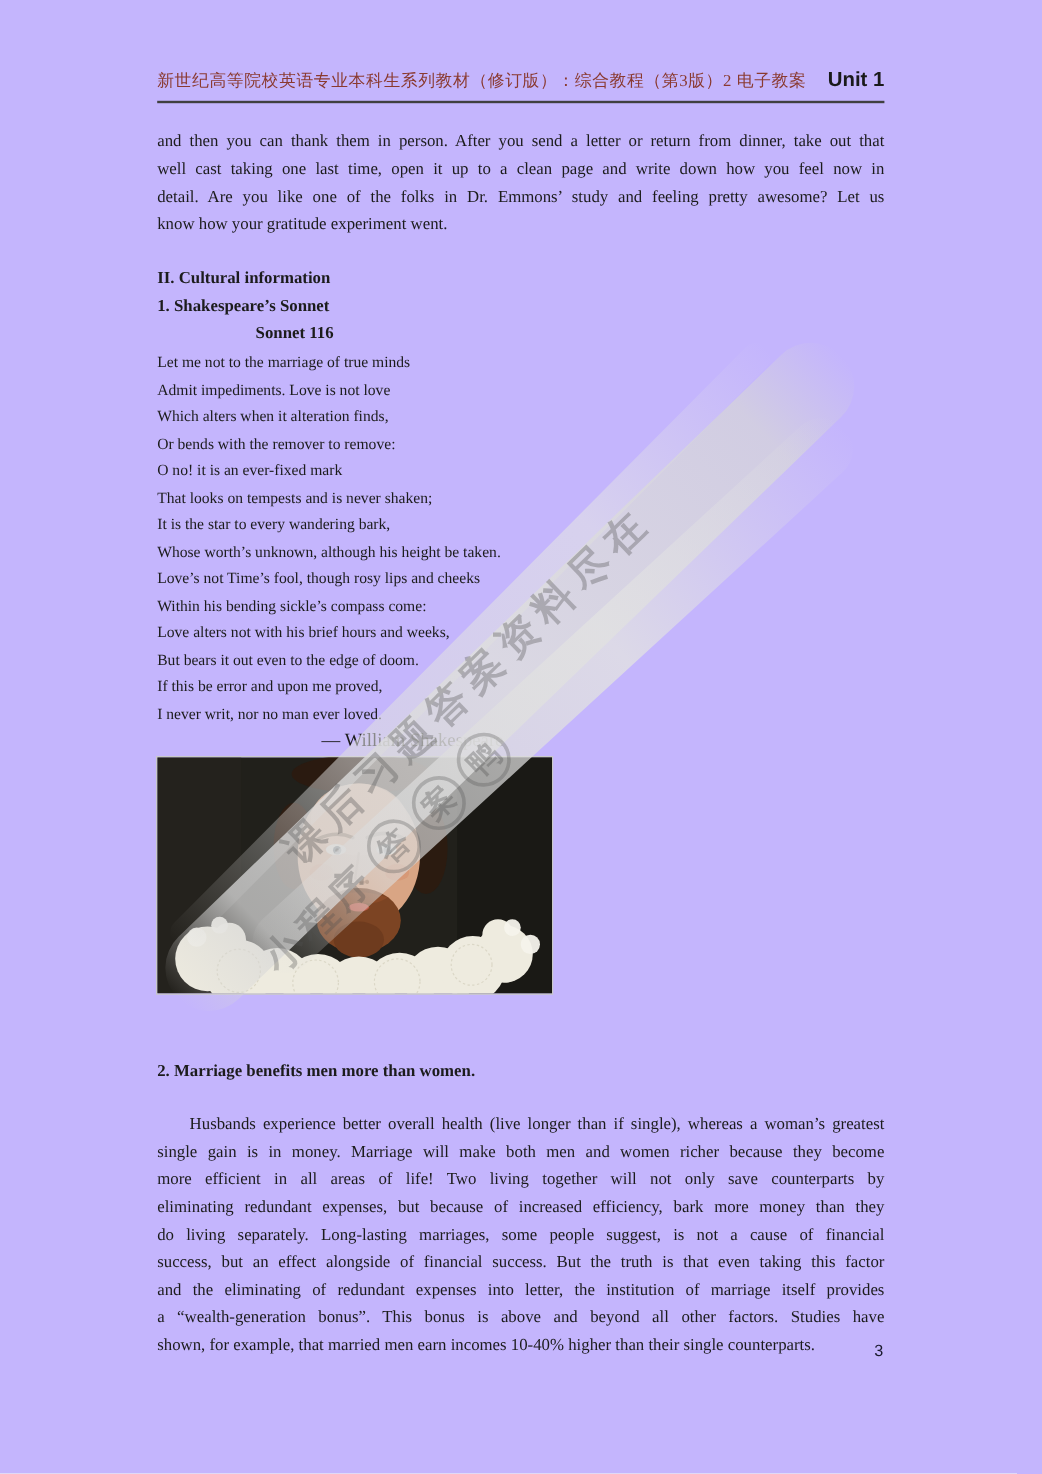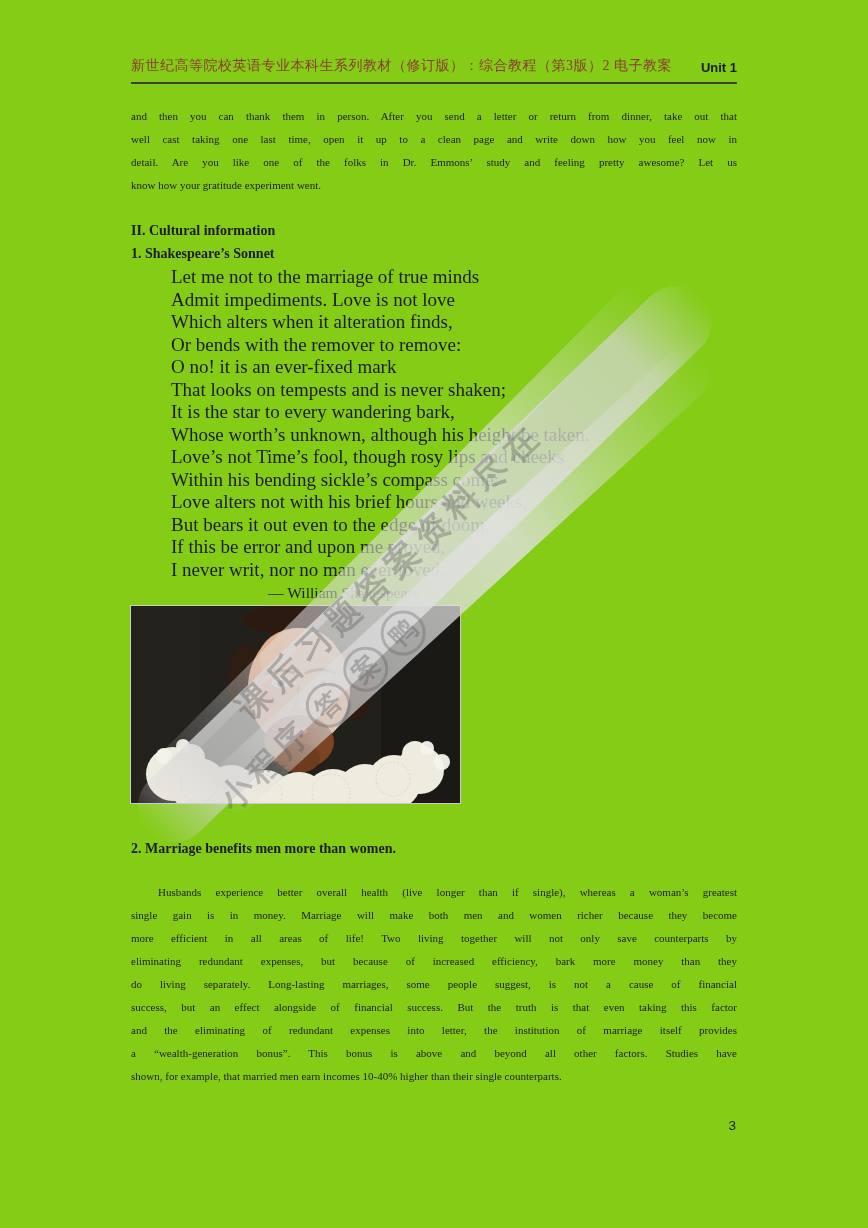--- a/index.html
+++ b/index.html
@@ -1,67 +1,67 @@
 <!DOCTYPE html>
 <html><head>
 <meta charset="utf-8">
 <style>
   * { margin: 0; padding: 0; box-sizing: border-box; }
   html, body { background: #f2f2f2; }
   .page {
     position: relative;
     width: 868px; height: 1228px;
     margin: 0 auto;
-    background: #84cc16;
+    background: #c4b5fd;
     overflow: hidden;
     font-family: "Liberation Serif", "DejaVu Serif", serif;
     color: #1c1c1c;
   }
   .content { position: absolute; left: 131px; width: 606px; top: 0; }
 
   
   .doc-header {
     margin-top: 57px;
     display: flex; justify-content: space-between; align-items: flex-end;
     padding-bottom: 7px;
     border-bottom: 2px solid #404040;
   }
   .doc-header .cn-title {
     font-size: 14px; color: #8a3a30; letter-spacing: 0.5px;
     font-family: "Liberation Serif", "DejaVu Serif", serif;
   }
   .doc-header .unit {
-    font-size: 13px; font-weight: 600; color: #1a1a1a;
+    font-size: 17px; font-weight: 600; color: #1a1a1a;
     font-family: "Liberation Sans", "DejaVu Sans", sans-serif;
   }
 
   
-  .para { margin-top: 21px; font-size: 11px; line-height: 23px; }
+  .para { margin-top: 21px; font-size: 14px; line-height: 23px; }
   .para .tline { text-align: justify; text-align-last: justify; }
   .para .tline:last-child { text-align-last: left; }
   .para.indent-first .tline:first-child { text-indent: 27px; }
 
   .h-bold { font-weight: bold; font-size: 14px; line-height: 23px; }
   .sec-heading { margin-top: 22px; }
   .sub-heading { margin-top: 0; }
   .poem-title { padding-left: 82px; }
 
-  .poem { font-size: 19px; line-height: 22.5px; margin-top: 1px; margin-left: 40px; }
+  .poem { font-size: 13px; line-height: 22.5px; margin-top: 1px; }
   .poem .pline { text-align: left; }
   .attribution { font-size: 15.6px; line-height: 23px; padding-left: 137px; }
 
   .portrait-wrap {
     margin-top: 2px;
     width: 329px; height: 197px;
     outline: 1px solid #c9c9c9;
     position: relative;
   }
   .portrait-wrap svg { display: block; }
 
-  .marriage-heading { margin-top: 34px; }
+  .marriage-heading { margin-top: 54px; }
 
   .page-number {
     position: absolute; top: 1118px; right: 132px;
     font-size: 13.5px; color: #1a1a2e;
     font-family: "Liberation Sans", "DejaVu Sans", sans-serif;
   }
 
   
   .watermark {
     position: absolute; left: 445px; top: 585px;
@@ -121,20 +121,21 @@
         <div class="tline">and then you can thank them in person. After you send a letter or return from dinner, take out that</div>
         <div class="tline">well cast taking one last time, open it up to a clean page and write down how you feel now in</div>
         <div class="tline">detail. Are you like one of the folks in Dr. Emmons’ study and feeling pretty awesome? Let us</div>
         <div class="tline">know how your gratitude experiment went.</div>
       </div>
 
     <div class="h-bold sec-heading">II. Cultural information</div>
 
     <div class="h-bold sub-heading">1. Shakespeare’s Sonnet</div>
 
+    <div class="h-bold poem-title">Sonnet 116</div>
 
     <div class="poem">
         <div class="pline">Let me not to the marriage of true minds</div>
         <div class="pline">Admit impediments. Love is not love</div>
         <div class="pline">Which alters when it alteration finds,</div>
         <div class="pline">Or bends with the remover to remove:</div>
         <div class="pline">O no! it is an ever-fixed mark</div>
         <div class="pline">That looks on tempests and is never shaken;</div>
         <div class="pline">It is the star to every wandering bark,</div>
         <div class="pline">Whose worth’s unknown, although his height be taken.</div>

